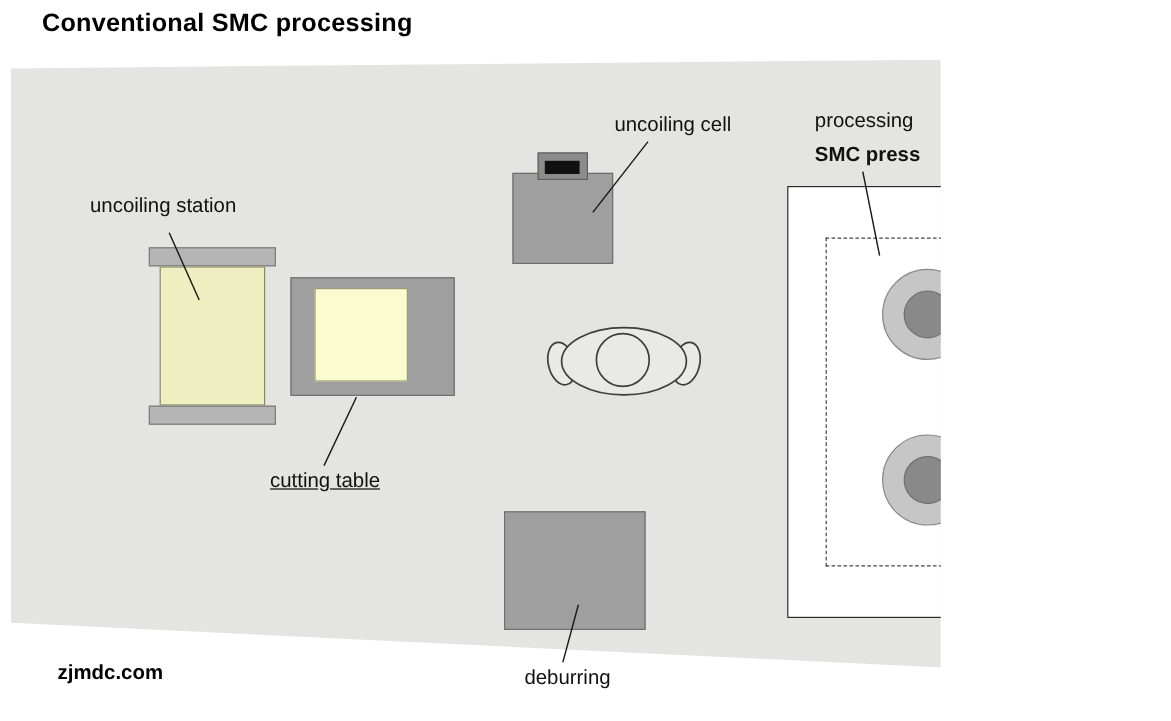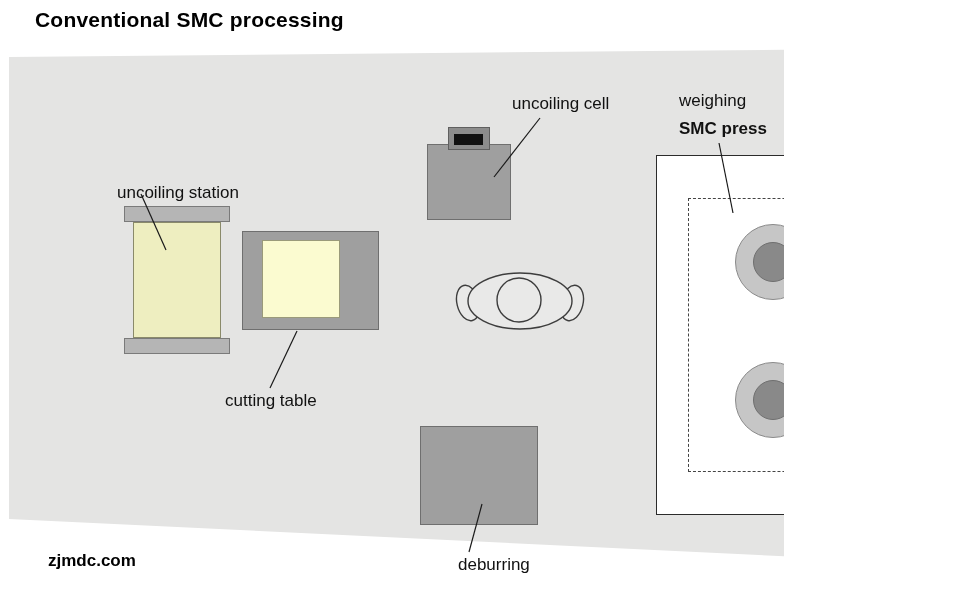--- a/index.html
+++ b/index.html
@@ -98,24 +98,24 @@
       <line x1="482" y1="504" x2="469" y2="552"></line>
     </g>
     <g fill="#e9e9e8" stroke="#3d3d3d" stroke-width="1.4">
       <ellipse cx="468" cy="303" rx="11" ry="18" transform="rotate(-14 468 303)"></ellipse>
       <ellipse cx="572" cy="303" rx="11" ry="18" transform="rotate(14 572 303)"></ellipse>
       <ellipse cx="520" cy="301" rx="52" ry="28"></ellipse>
       <circle cx="519" cy="300" r="22"></circle>
     </g>
   </svg>
 
-  <div class="label" style="left:75px;top:182px;margin-left:42px;">uncoiling station</div>
-  <div class="label" style="left:225px;top:390px;">cutting table</div>
+  <div class="label" style="left:75px;top:161px;">uncoiling station</div>
+  <div class="label" style="left:225px;top:390px;text-decoration:underline;">cutting table</div>
   <div class="label" style="left:512px;top:93px;">uncoiling cell</div>
   <div>
-    <div class="label" style="left:679px;top:90px;">weighing</div>
+    <div class="label" style="left:679px;top:90px;">processing</div>
     <div class="label" style="left:679px;top:118px;font-weight:bold;">SMC press</div>
   </div>
-  <div class="label" style="left:437px;top:554px;margin-left:21px;">deburring</div>
+  <div class="label" style="left:437px;top:554px;">deburring</div>
 
   <div class="watermark">zjmdc.com</div>
 
 </div>
 
 </body></html>

